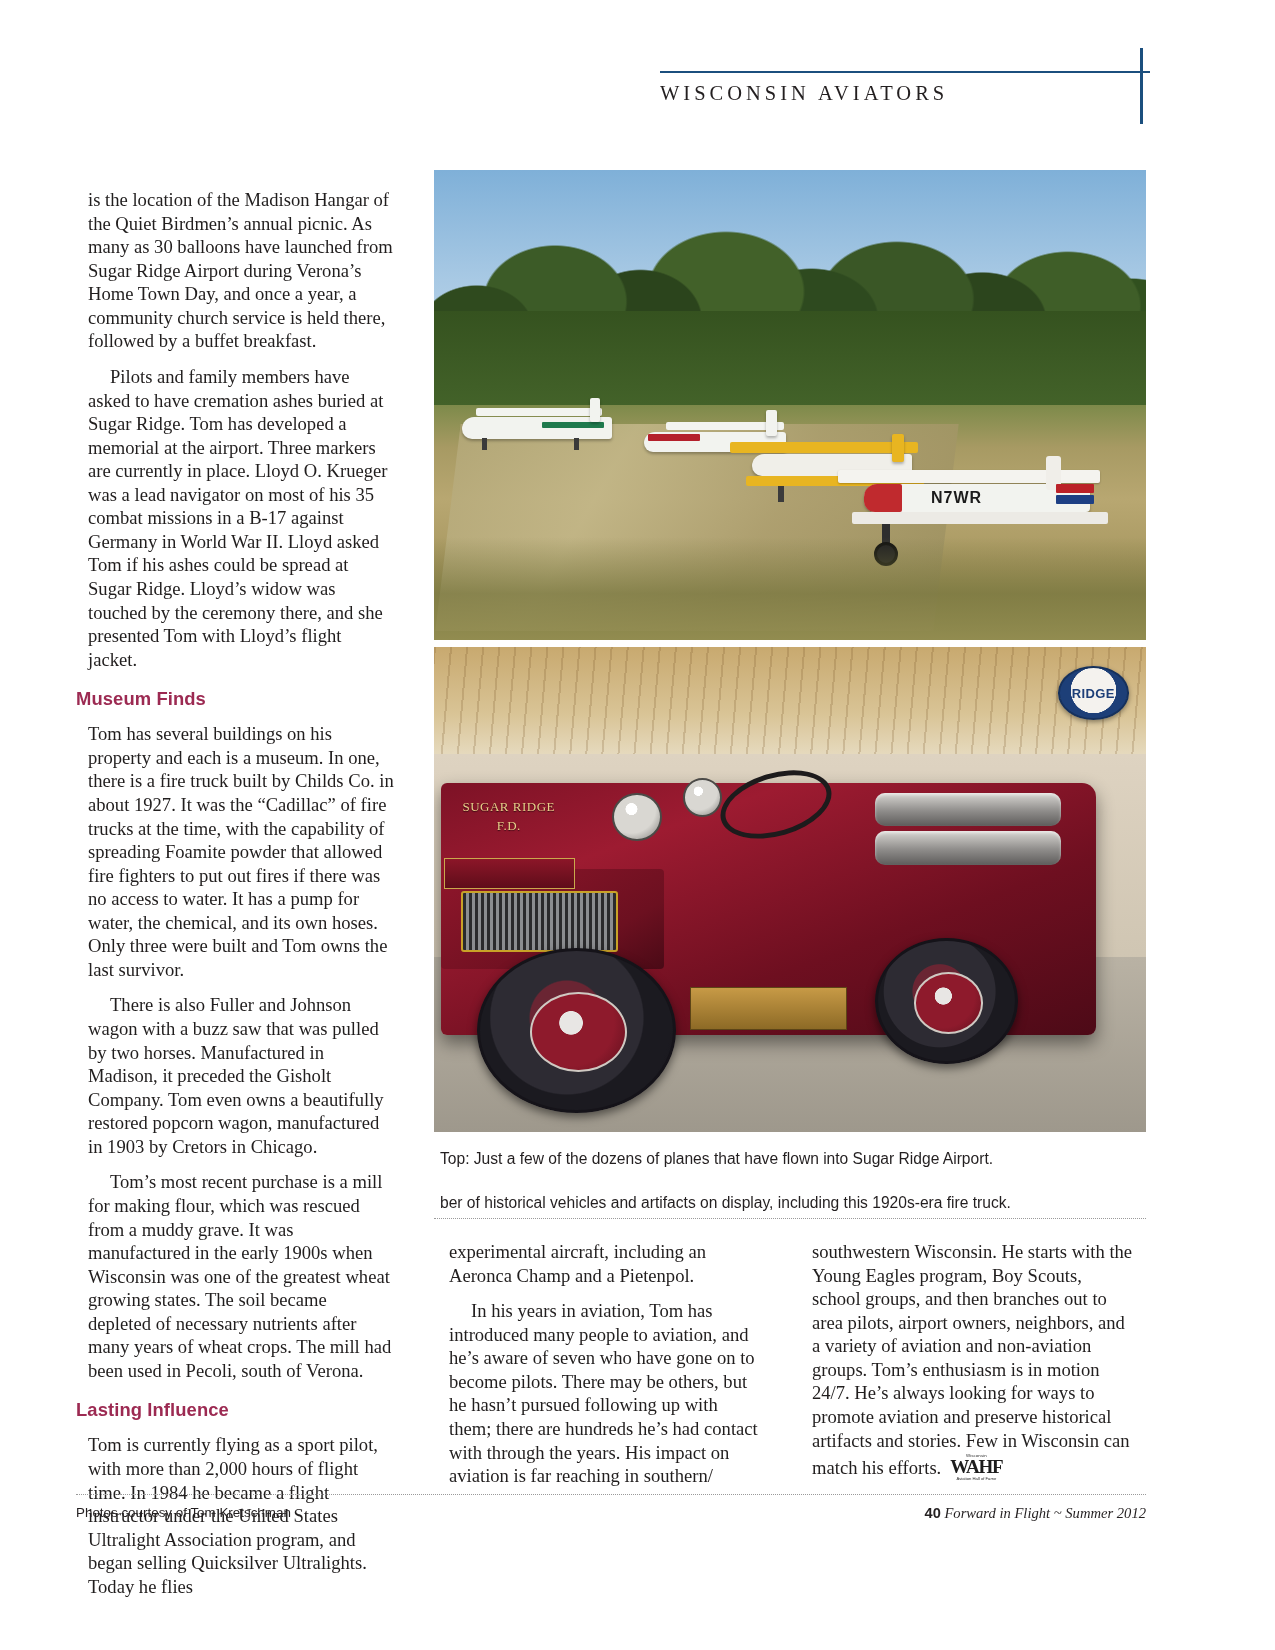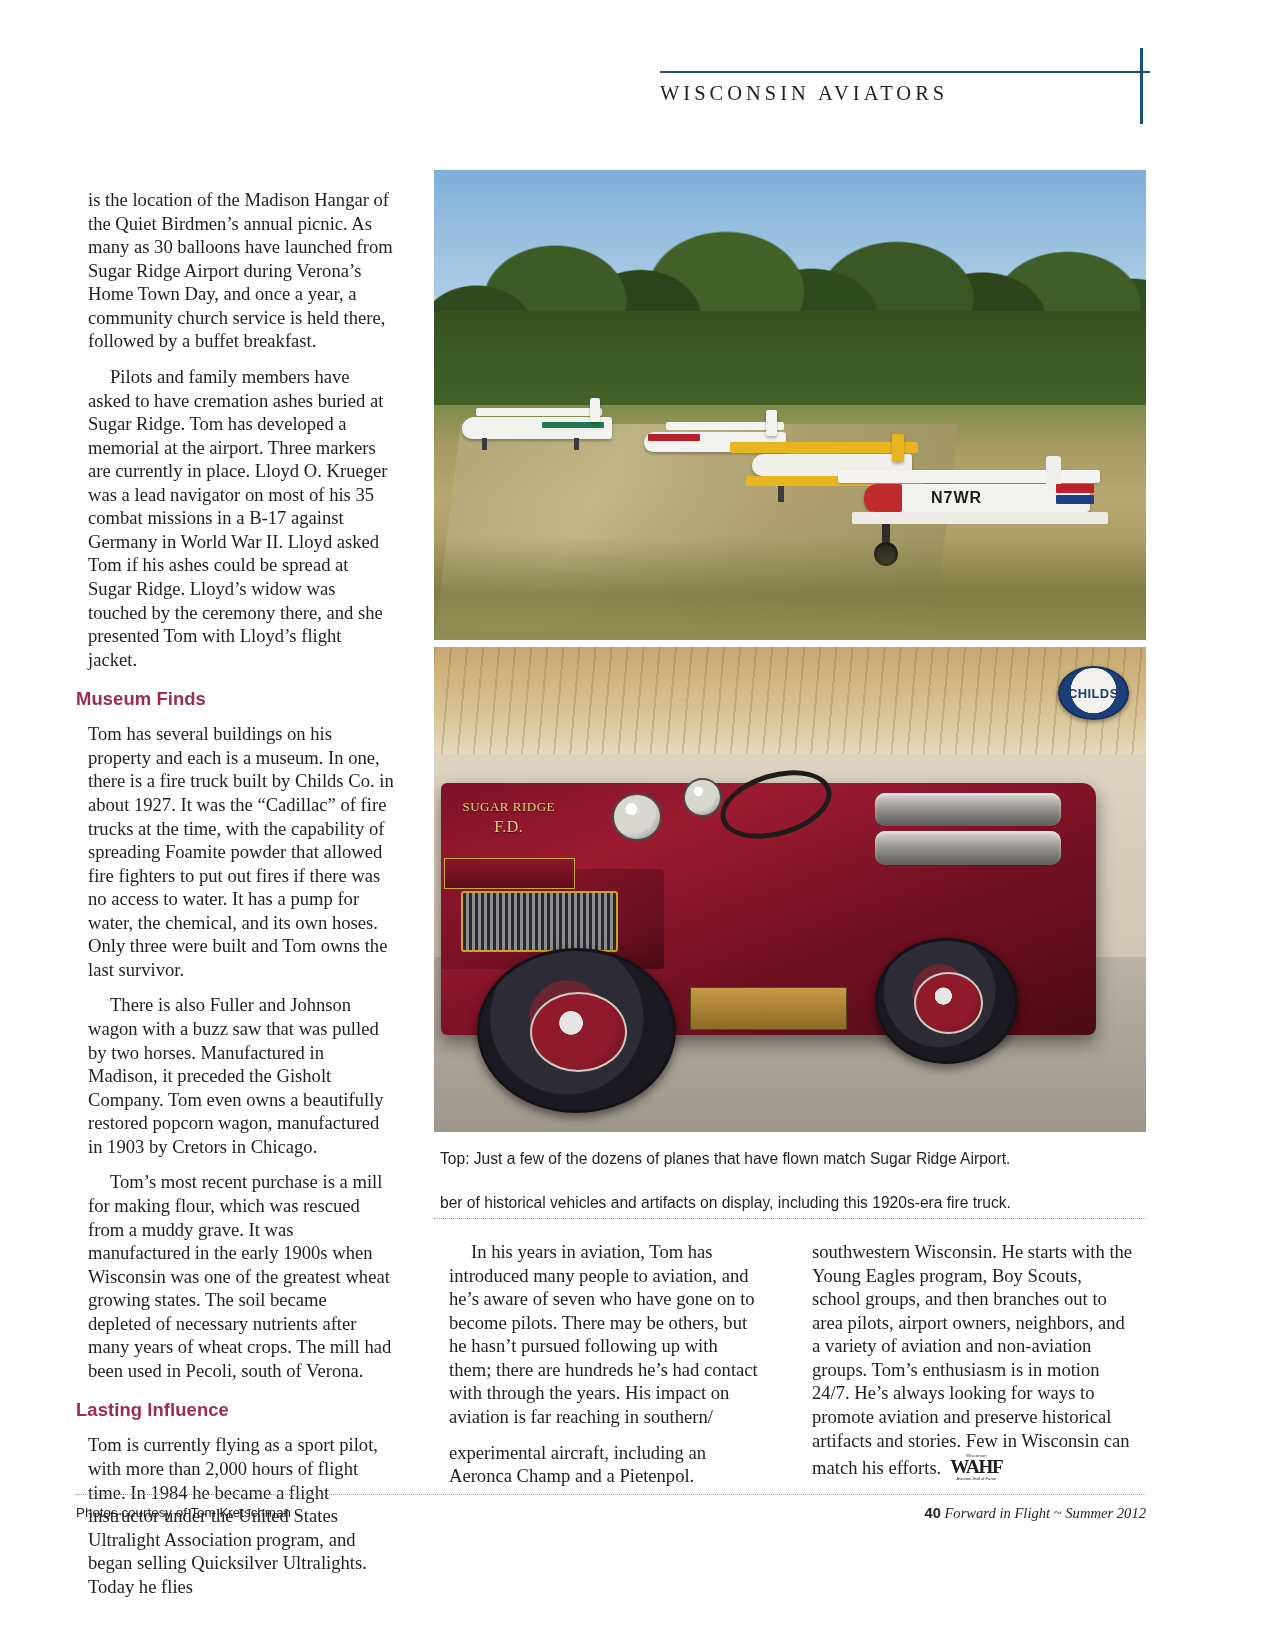--- a/index.html
+++ b/index.html
@@ -392,56 +392,56 @@
 
       <div class="grass-fg"></div>
     </div>
 
     <div class="photo photo-bottom">
       <div class="room-ceiling"></div>
       <div class="room-wall"></div>
       <div class="room-floor"></div>
 
       <div class="childs-sign">
-        <span class="childs-text">CHILDS</span>
+        <span class="childs-text">RIDGE</span>
       </div>
 
       <div class="truck-body">
         <div class="truck-hood"></div>
         <div class="truck-panel"></div>
         <div class="truck-grille"></div>
       </div>
 
       <div class="panel-text" style="top:31.5%;">SUGAR RIDGE</div>
-      <div class="panel-text" style="top:35.5%; font-size:16px;">F.D.</div>
+      <div class="panel-text" style="top:35.5%; font-size:13px;">F.D.</div>
 
       <div class="tank" style="left:62%; top:30%; width:26%; height:7%;"></div>
       <div class="tank" style="left:62%; top:38%; width:26%; height:7%;"></div>
       <div class="lamp" style="left:25%; top:30%; width:7%; height:10%;"></div>
       <div class="lamp" style="left:35%; top:27%; width:5.5%; height:8%;"></div>
 
       <div style="position:absolute; left:40%; top:26%; width:16%; height:13%; border:5px solid #1d1b1c; border-radius:50%; transform:rotate(-16deg);"></div>
 
       <div class="wheel" style="left:6%; top:62%; width:28%; height:34%;"></div>
       <div class="wheel" style="left:62%; top:60%; width:20%; height:26%;"></div>
 
       <div style="position:absolute; left:36%; top:70%; width:22%; height:9%; background:linear-gradient(#c79a46,#8d6a26); border:1px solid #5d4416;"></div>
     </div>
   </div>
 
   <div class="caption">
-    <span>Top: Just a few of the dozens of planes that have flown match Sugar Ridge Airport.</span><br>
+    <span>Top: Just a few of the dozens of planes that have flown into Sugar Ridge Airport.</span><br>
     <br>
     <span>ber of historical vehicles and artifacts on display, including this 1920s-era fire truck.</span>
   </div>
   <div class="cap-rule"></div>
 
   <div class="col-mid">
+    <p class="body">experimental aircraft, including an Aeronca Champ and a Pietenpol.</p>
     <p class="body indent">In his years in aviation, Tom has introduced many people to aviation, and he’s aware of seven who have gone on to become pilots. There may be others, but he hasn’t pursued following up with them; there are hundreds he’s had contact with through the years. His impact on aviation is far reaching in southern/</p>
-    <p class="body">experimental aircraft, including an Aeronca Champ and a Pietenpol.</p>
   </div>
 
   <div class="col-right">
     <p class="body"><span>southwestern Wisconsin. He starts with the Young Eagles program, Boy Scouts, school groups, and then branches out to area pilots, airport owners, neighbors, and a variety of aviation and non-aviation groups. Tom’s enthusiasm is in motion 24/7. He’s always looking for ways to promote aviation and preserve historical artifacts and stories. Few in Wisconsin can match his efforts.</span><span class="wahf"><span class="wahf-top">Wisconsin</span><span class="wahf-main">WAHF</span><span class="wahf-bot">Aviation Hall of Fame</span></span></p>
   </div>
 
   <div class="foot-rule"></div>
   <div class="foot-left">Photos courtesy of Tom Kretschman</div>
   <div class="foot-right"><span class="pg">40</span> <span>Forward in Flight ~ Summer 2012</span></div>
 

